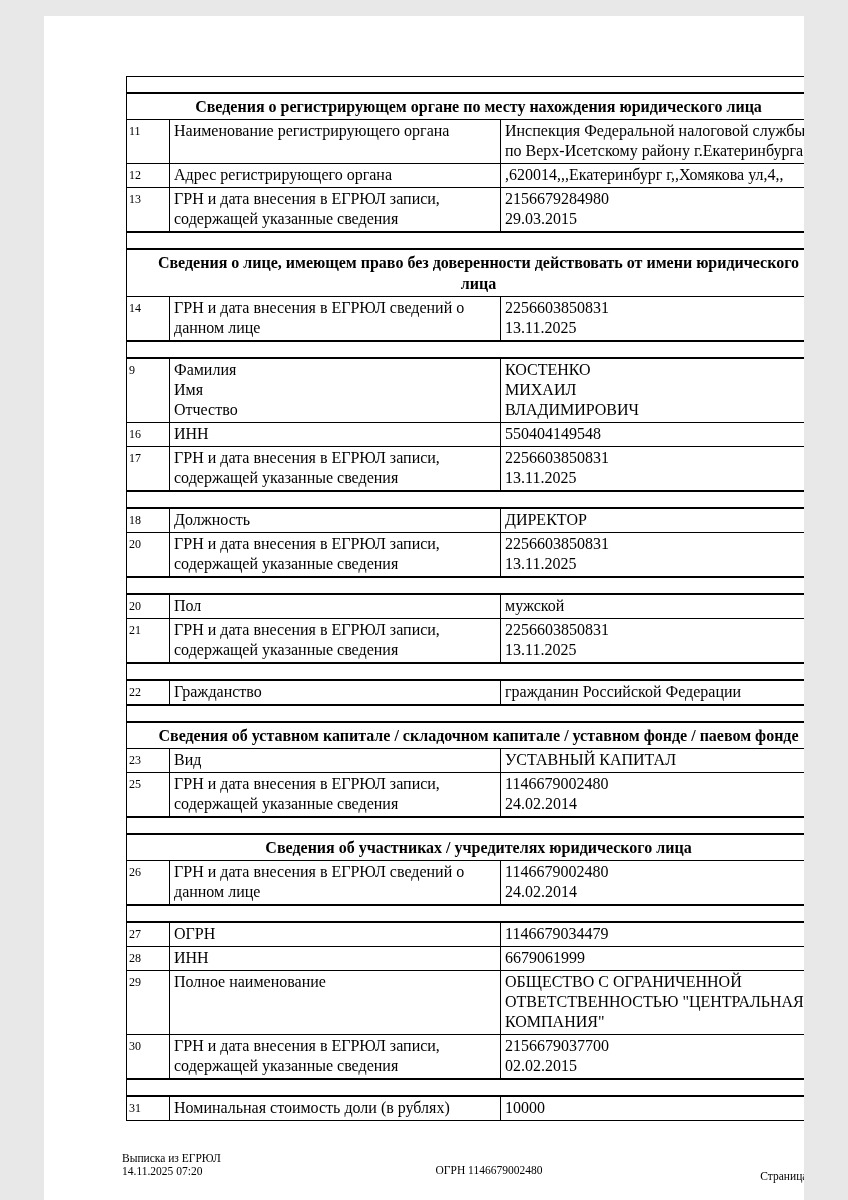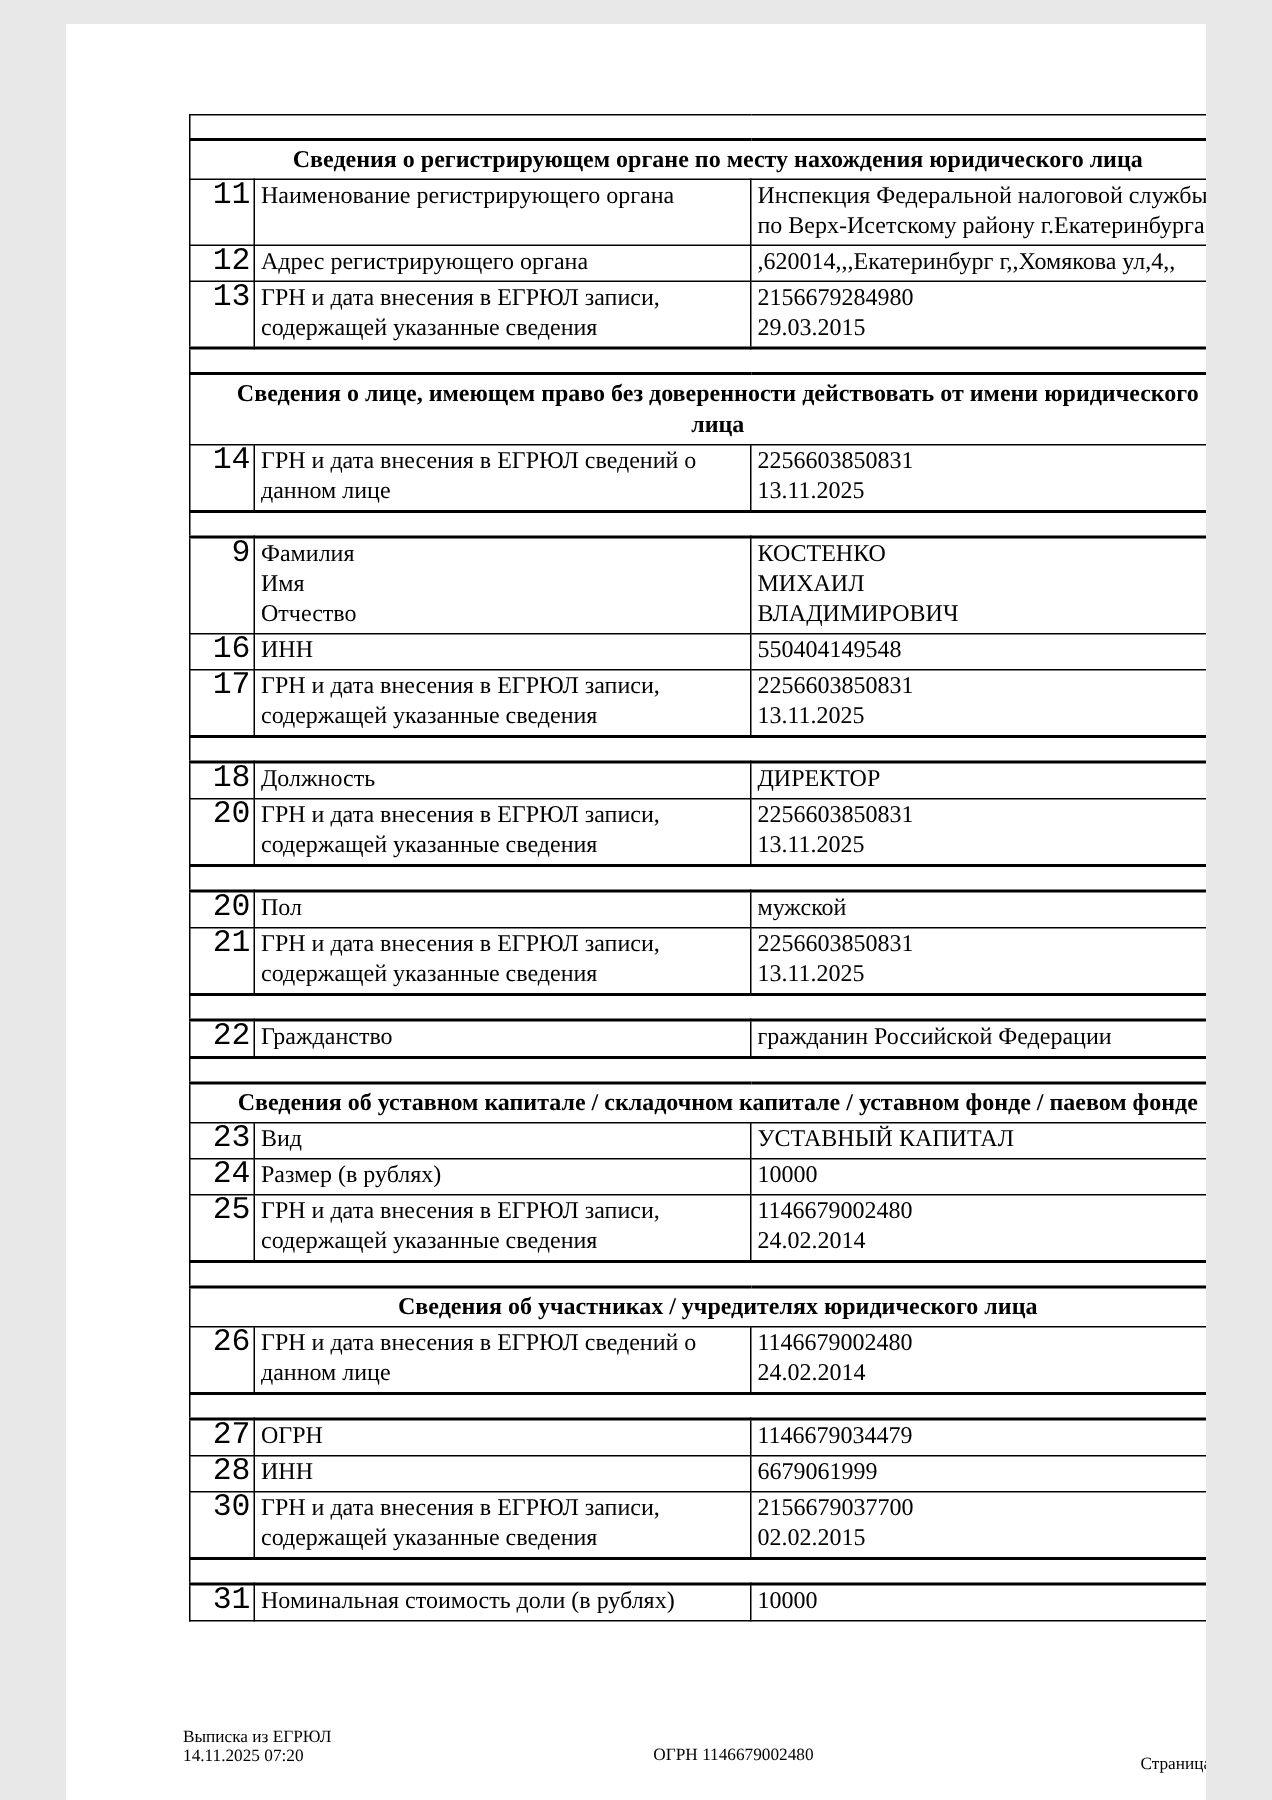--- a/index.html
+++ b/index.html
@@ -30,26 +30,25 @@
     overflow: hidden;
   }
   td.cell {
     font-size: 16px;
     line-height: 20px;
     padding: 1px 4px 2px 4px;
     white-space: pre-line;
     word-wrap: break-word;
   }
   td.num {
-    font-size: 21px;
+    font-size: 12px;
     line-height: 20px;
-    text-align: right;
+    text-align: left;
     padding: 1px 2px 2px 2px;
     white-space: normal;
-    font-family: Liberation Mono, monospace;
   }
   th.section {
     font-size: 16px;
     line-height: 21px;
     font-weight: bold;
     text-align: center;
     padding: 2px 6px 2px 6px;
     white-space: pre-line;
   }
   tr.spacer td {
@@ -189,25 +188,20 @@
         </tr>
         <tr>
           <th colspan="3" class="section">Сведения об уставном капитале / складочном капитале / уставном фонде / паевом фонде</th>
         </tr>
         <tr>
           <td class="num">23</td>
           <td class="cell">Вид</td>
           <td class="cell">УСТАВНЫЙ КАПИТАЛ</td>
         </tr>
         <tr>
-          <td class="num">24</td>
-          <td class="cell">Размер (в рублях)</td>
-          <td class="cell">10000</td>
-        </tr>
-        <tr>
           <td class="num">25</td>
           <td class="cell">ГРН и дата внесения в ЕГРЮЛ записи,
 содержащей указанные сведения</td>
           <td class="cell">1146679002480
 24.02.2014</td>
         </tr>
         <tr class="spacer">
           <td colspan="3"></td>
         </tr>
         <tr>
@@ -225,20 +219,27 @@
         </tr>
         <tr>
           <td class="num">27</td>
           <td class="cell">ОГРН</td>
           <td class="cell">1146679034479</td>
         </tr>
         <tr>
           <td class="num">28</td>
           <td class="cell">ИНН</td>
           <td class="cell">6679061999</td>
+        </tr>
+        <tr>
+          <td class="num">29</td>
+          <td class="cell">Полное наименование</td>
+          <td class="cell">ОБЩЕСТВО С ОГРАНИЧЕННОЙ
+ОТВЕТСТВЕННОСТЬЮ "ЦЕНТРАЛЬНАЯ
+КОМПАНИЯ"</td>
         </tr>
         <tr>
           <td class="num">30</td>
           <td class="cell">ГРН и дата внесения в ЕГРЮЛ записи,
 содержащей указанные сведения</td>
           <td class="cell">2156679037700
 02.02.2015</td>
         </tr>
         <tr class="spacer">
           <td colspan="3"></td>

